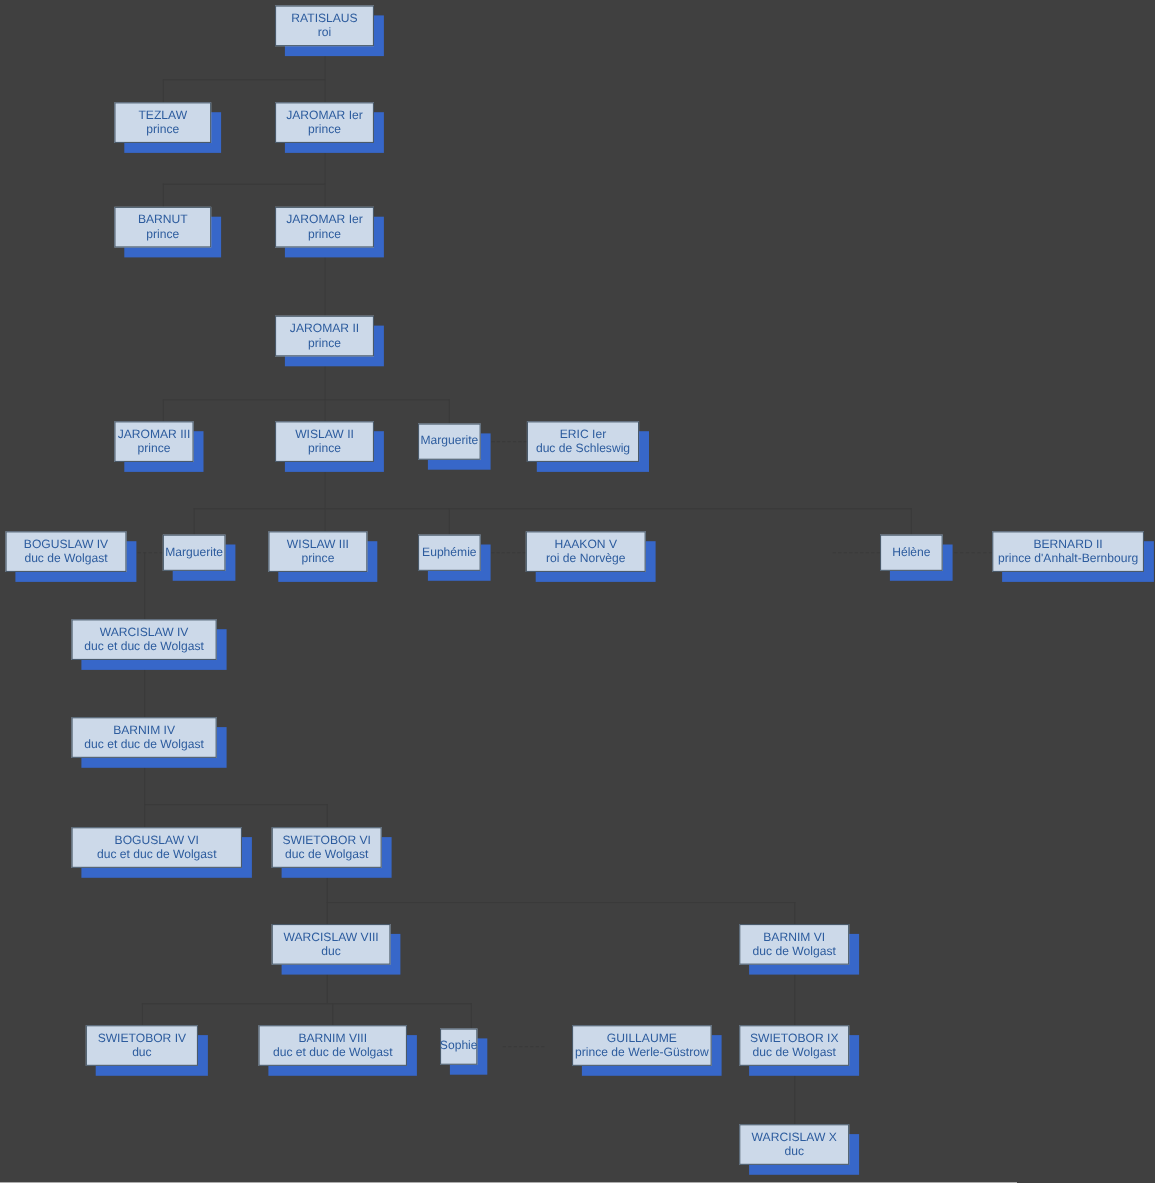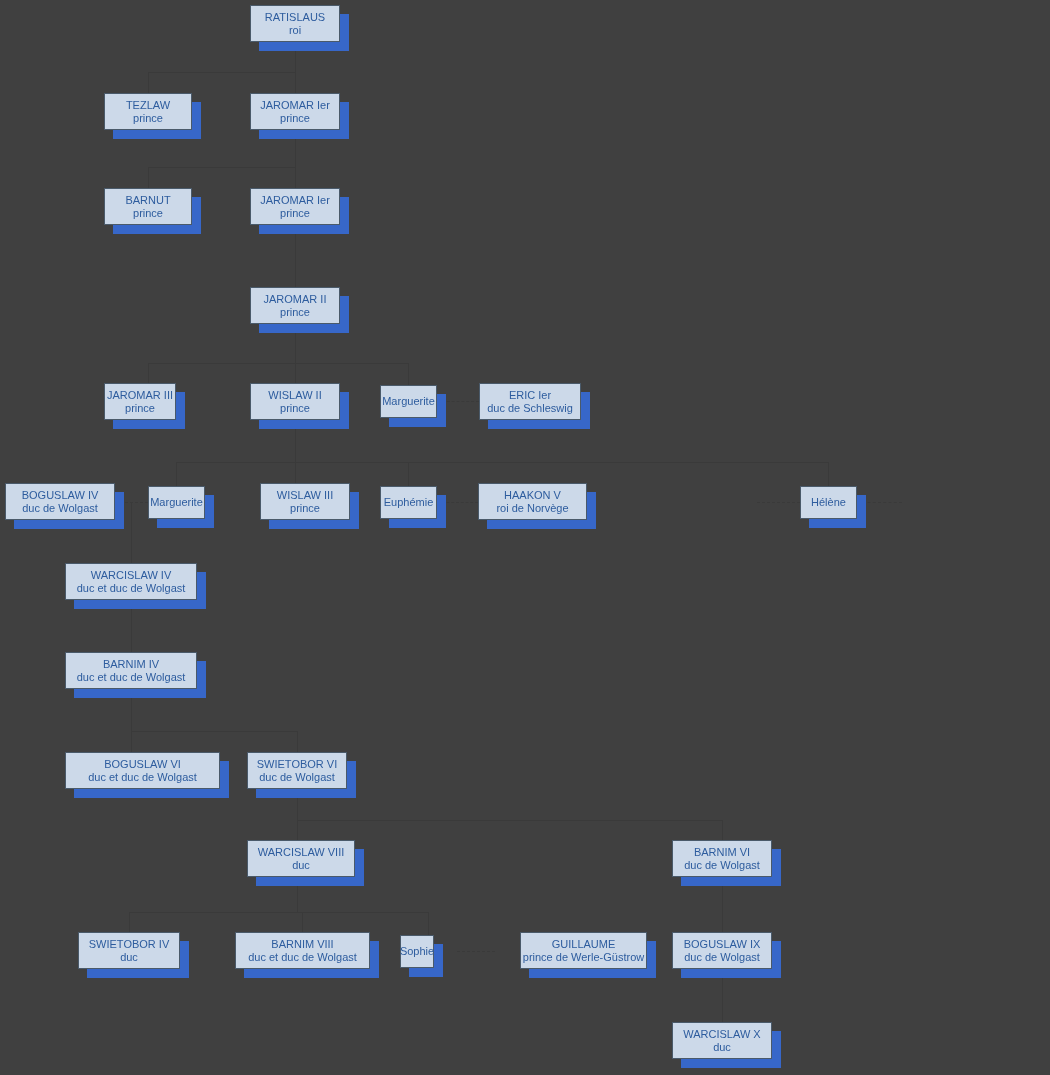--- a/index.html
+++ b/index.html
@@ -129,34 +129,38 @@
       <div class="ti">duc de Schleswig</div>
     </div>
 
   <div class="node" style="left:5px;top:483px;width:110px">
       <div class="nm">BOGUSLAW IV</div>
       <div class="ti">duc de Wolgast</div>
     </div>
   <div class="node sm" style="left:148px;top:486px;width:57px">
       <div class="nm">Marguerite</div>
     </div>
-  <div class="node" style="left:260px;top:483px;width:90px">
+  <div class="node" style="left:244px;top:483px;width:90px">
       <div class="nm">WISLAW III</div>
       <div class="ti">prince</div>
     </div>
   <div class="node sm" style="left:380px;top:486px;width:57px">
       <div class="nm">Euphémie</div>
     </div>
   <div class="node" style="left:478px;top:483px;width:109px">
       <div class="nm">HAAKON V</div>
       <div class="ti">roi de Norvège</div>
     </div>
   <div class="node sm" style="left:800px;top:486px;width:57px">
       <div class="nm">Hélène</div>
     </div>
+  <div class="node" style="left:902px;top:483px;width:138px">
+      <div class="nm">BERNARD II</div>
+      <div class="ti">prince d'Anhalt-Bernbourg</div>
+    </div>
 
   <div class="node" style="left:65px;top:563px;width:132px">
       <div class="nm">WARCISLAW IV</div>
       <div class="ti">duc et duc de Wolgast</div>
     </div>
 
   <div class="node" style="left:65px;top:652px;width:132px">
       <div class="nm">BARNIM IV</div>
       <div class="ti">duc et duc de Wolgast</div>
     </div>
@@ -188,21 +192,21 @@
       <div class="ti">duc et duc de Wolgast</div>
     </div>
   <div class="node sm" style="left:400px;top:935px;width:34px">
       <div class="nm">Sophie</div>
     </div>
   <div class="node" style="left:520px;top:932px;width:127px">
       <div class="nm">GUILLAUME</div>
       <div class="ti">prince de Werle-Güstrow</div>
     </div>
   <div class="node" style="left:672px;top:932px;width:100px">
-      <div class="nm">BOGUSLAW IX</div>
+      <div class="nm">SWIETOBOR IX</div>
       <div class="ti">duc de Wolgast</div>
     </div>
 
   <div class="node" style="left:672px;top:1022px;width:100px">
       <div class="nm">WARCISLAW X</div>
       <div class="ti">duc</div>
     </div>
 
 </div>
 

